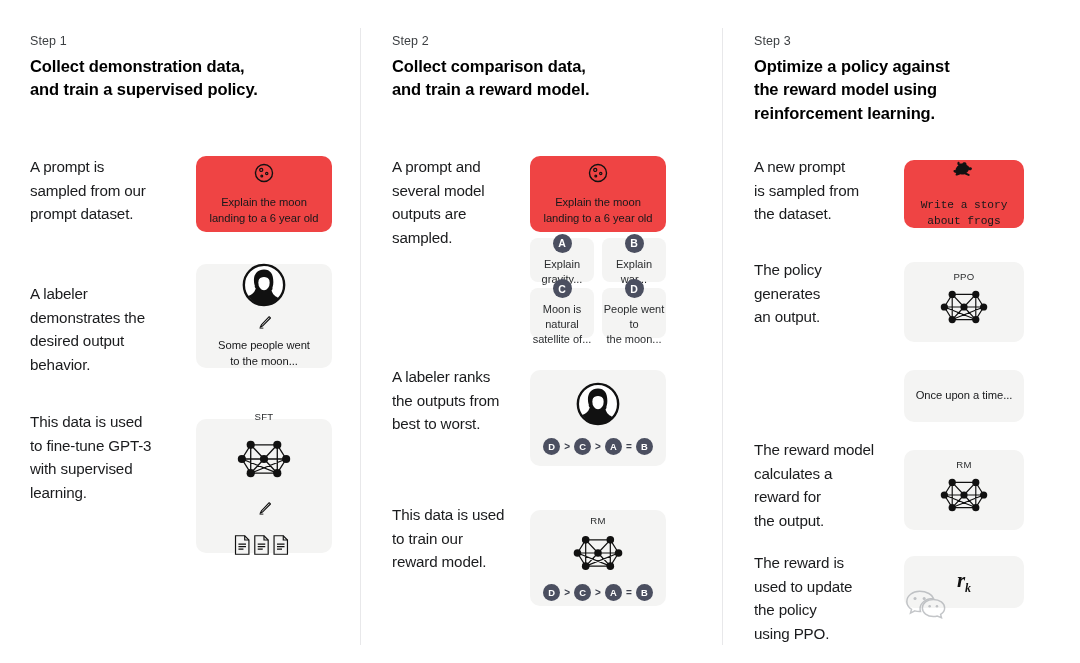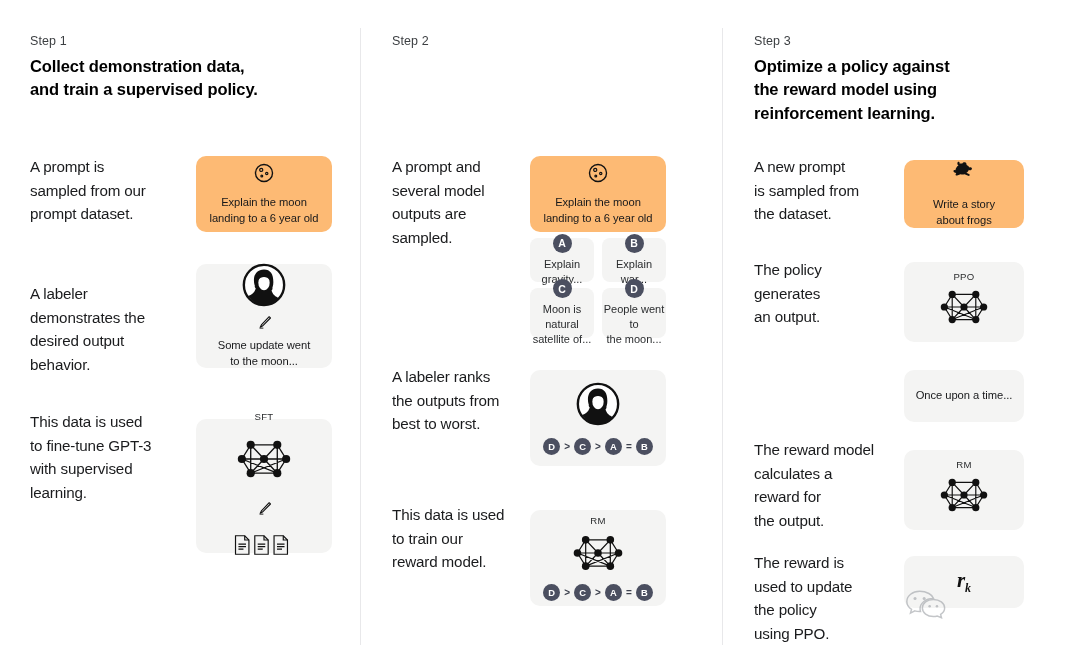--- a/index.html
+++ b/index.html
@@ -44,21 +44,21 @@
   }
 
   
   .card {
     position: absolute;
     background: #f4f4f3;
     border-radius: 10px;
     display: flex; flex-direction: column;
     align-items: center; justify-content: center;
   }
-  .card.prompt { background: #fdba74; }
+  .card.prompt { background: #ef4444; }
   .card-text {
     font-size: 11.2px; line-height: 1.42; text-align: center;
     color: #17181a; white-space: pre-line; letter-spacing: -.05px;
   }
   .card-tag {
     font-size: 9.6px; color: #2a2c2e; letter-spacing: .3px;
     text-align: left;
   }
 
   
@@ -152,21 +152,21 @@
           <ellipse cx="24" cy="21.5" rx="6.2" ry="8.2" fill="#fff"></ellipse>
           <path d="M18 14.5c2-2 10-2 12 0 .6 2.4.2 4.2.2 4.2-1.6-2.6-3.6-3.4-6.2-3.4s-4.6.8-6.2 3.4c0 0-.4-1.8.2-4.2z" fill="#111"></path>
         </svg>
       </span>
       <span>
         <svg width="17" height="17" viewBox="0 0 20 20">
           <path d="M15.5 3.2 17 4.7 7.6 14.2 5 15.5l1.3-2.6z" fill="none" stroke="#111" stroke-width="1.3" stroke-linejoin="round"></path>
           <path d="M4.6 16.6h3.6" stroke="#111" stroke-width="1.1" stroke-linecap="round"></path>
         </svg>
       </span>
-      <div class="card-text">Some update went
+      <div class="card-text">Some people went
 to the moon...</div>
     </div>
 
     <div class="card" style="left:196px; top:419px; width:136px; height:134px; gap:12px;">
       <div class="card-tag">SFT</div>
       <span>
         <svg width="62" height="50" viewBox="0 0 70 56">
           <g stroke="#111" stroke-width="1.5">
             <path d="M20 12 L10 28 M20 12 L35 28 M20 12 L50 12 M20 12 L20 44 M50 12 L60 28 M50 12 L35 28 M50 12 L50 44 M10 28 L35 28 M10 28 L20 44 M10 28 L50 44 M35 28 L60 28 M35 28 L20 44 M35 28 L50 44 M60 28 L50 44 M60 28 L20 44 M20 44 L50 44"></path>
           </g>
@@ -213,20 +213,22 @@
           <path d="M0.5 0 L4.5 7.8 L8.5 0 Z" fill="#44b0f5"></path>
         </marker>
       </defs>
       <line x1="264" y1="234" x2="264" y2="255" stroke="#9ea0b0" stroke-width="2.1" marker-end="url(#ag1)"></line>
       <line x1="264" y1="370" x2="264" y2="410" stroke="#44b0f5" stroke-width="2.1" marker-end="url(#ab1)"></line>
     </svg>
   </div>
 
   <div class="col c2">
     <div class="step-label">Step 2</div>
+    <div class="step-title">Collect comparison data,
+and train a reward model.</div>
 
     <div class="para" style="top:155px;">A prompt and
 several model
 outputs are
 sampled.</div>
     <div class="para" style="top:365px;">A labeler ranks
 the outputs from
 best to worst.</div>
     <div class="para" style="top:503px;">This data is used
 to train our
@@ -342,21 +344,21 @@
 an output.</div>
     <div class="para" style="top:551px;">The reward is
 used to update
 the policy
 using PPO.</div>
     <div class="para" style="top:438px;">The reward model
 calculates a
 reward for
 the output.</div>
 
-    <div class="card prompt" style="left:180px; top:160px; width:120px; height:68px; gap:16px;">
+    <div class="card prompt" style="left:180px; top:160px; width:120px; height:68px; gap:16px;font-family:Liberation Mono, monospace;">
       <span>
         <svg width="24" height="18" viewBox="0 0 28 20">
           <path d="M4 15.5c-1.5-.4-2.6-1.5-2.3-2.4.3-.8 1.4-.9 2.3-.5.4-2.3 1.6-4.3 3.6-5.4-1-.8-1.5-2-1.3-3.1.2-1 .9-1.6 1.6-1.4.8.2 1.2 1.2 1 2.3 1-.3 2.1-.4 3.1-.2.6-1.1 1.8-1.8 3-1.5 1.4.3 2.2 1.7 2 3.1 1.4.6 2.6 1.7 3.3 3 .9-.5 2-.4 2.6.3.7.8.4 2-.6 2.6-.9.5-2 .3-2.7-.4-.4 1.5-1.4 2.8-2.8 3.6l3 1.4c.7.3 1 1 .8 1.6-.2.6-1 .9-1.7.6l-4.3-1.9c-1.5.4-3.1.4-4.6 0L6 18.7c-.7.3-1.5 0-1.8-.6-.2-.6.1-1.3.8-1.6z" fill="#111"></path>
         </svg>
       </span>
       <div class="card-text">Write a story
 about frogs</div>
     </div>
 
     <div class="card" style="left:180px; top:262px; width:120px; height:80px; gap:3px;">

